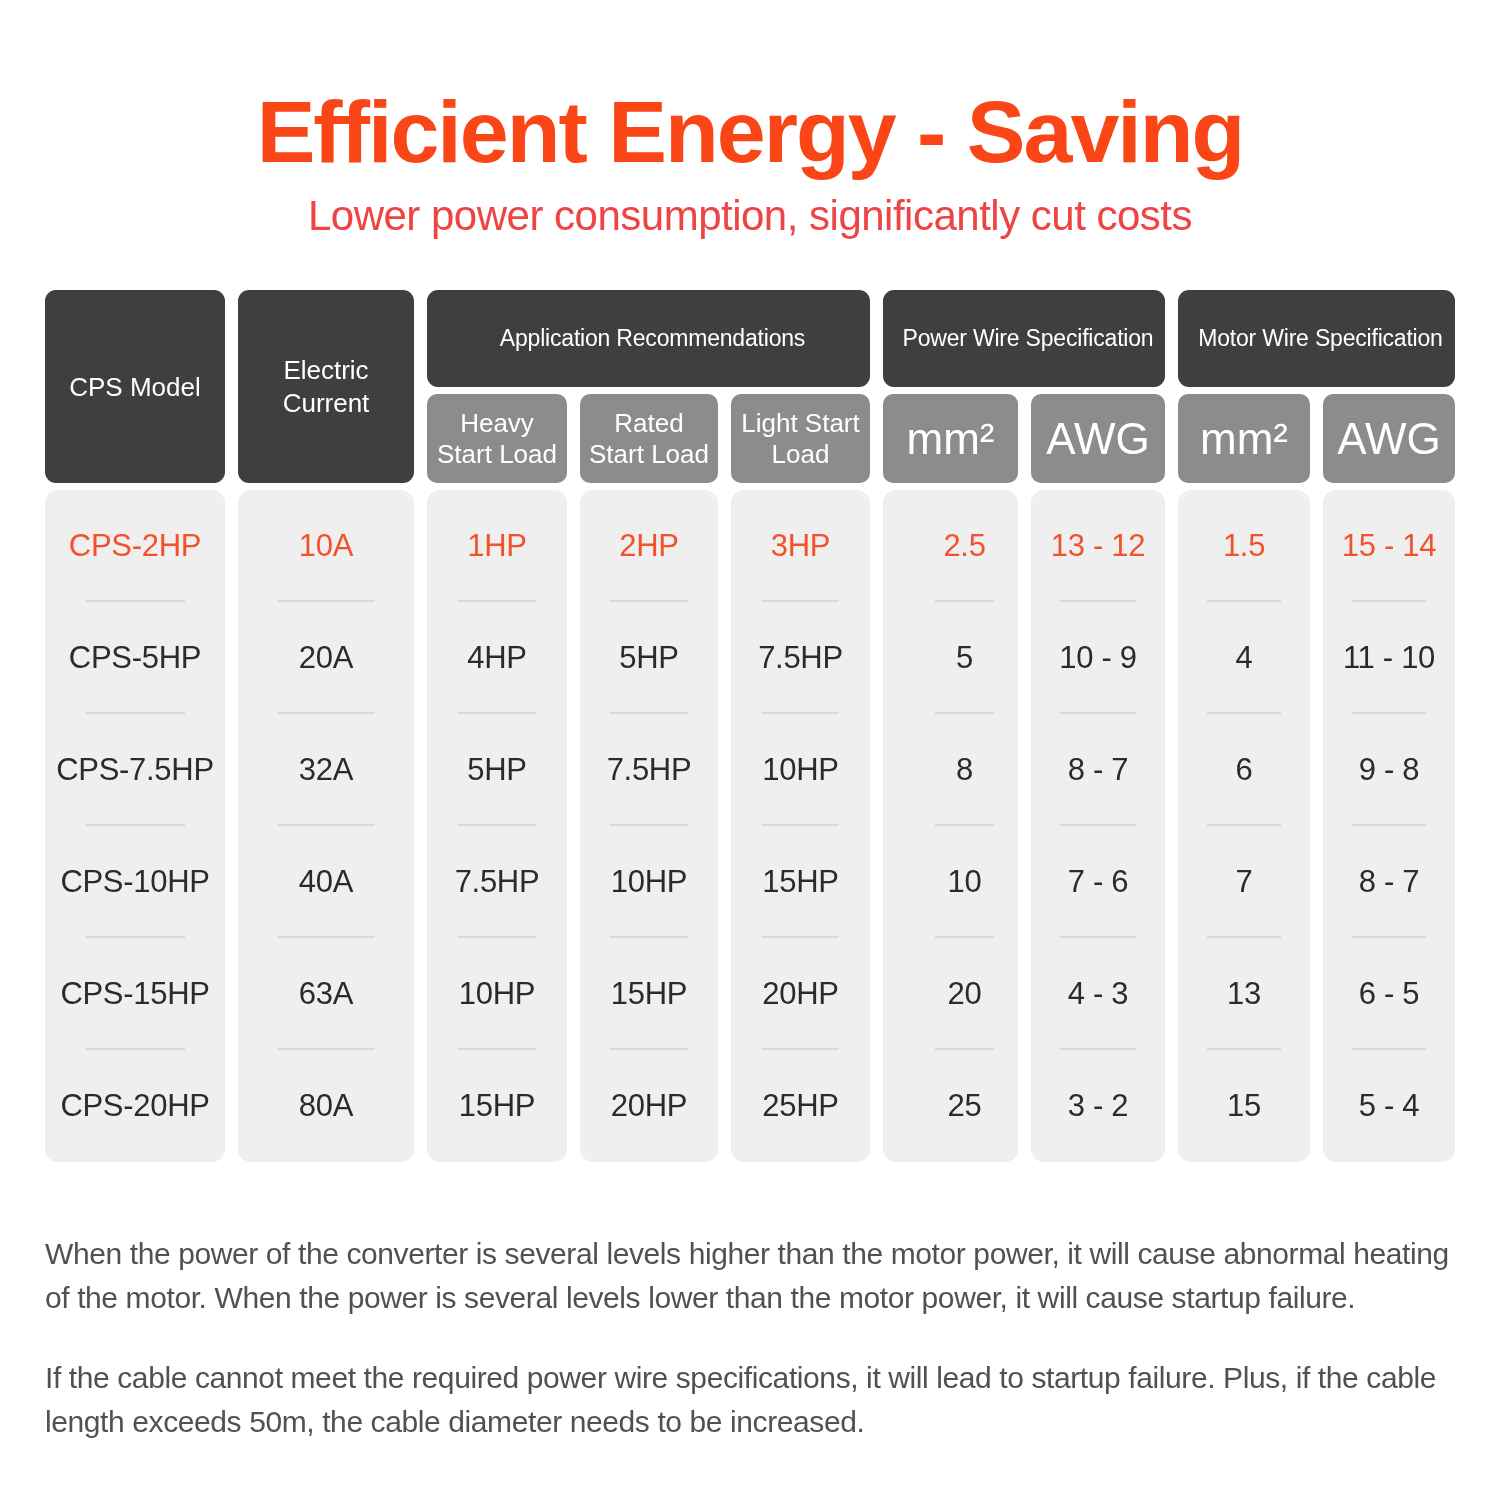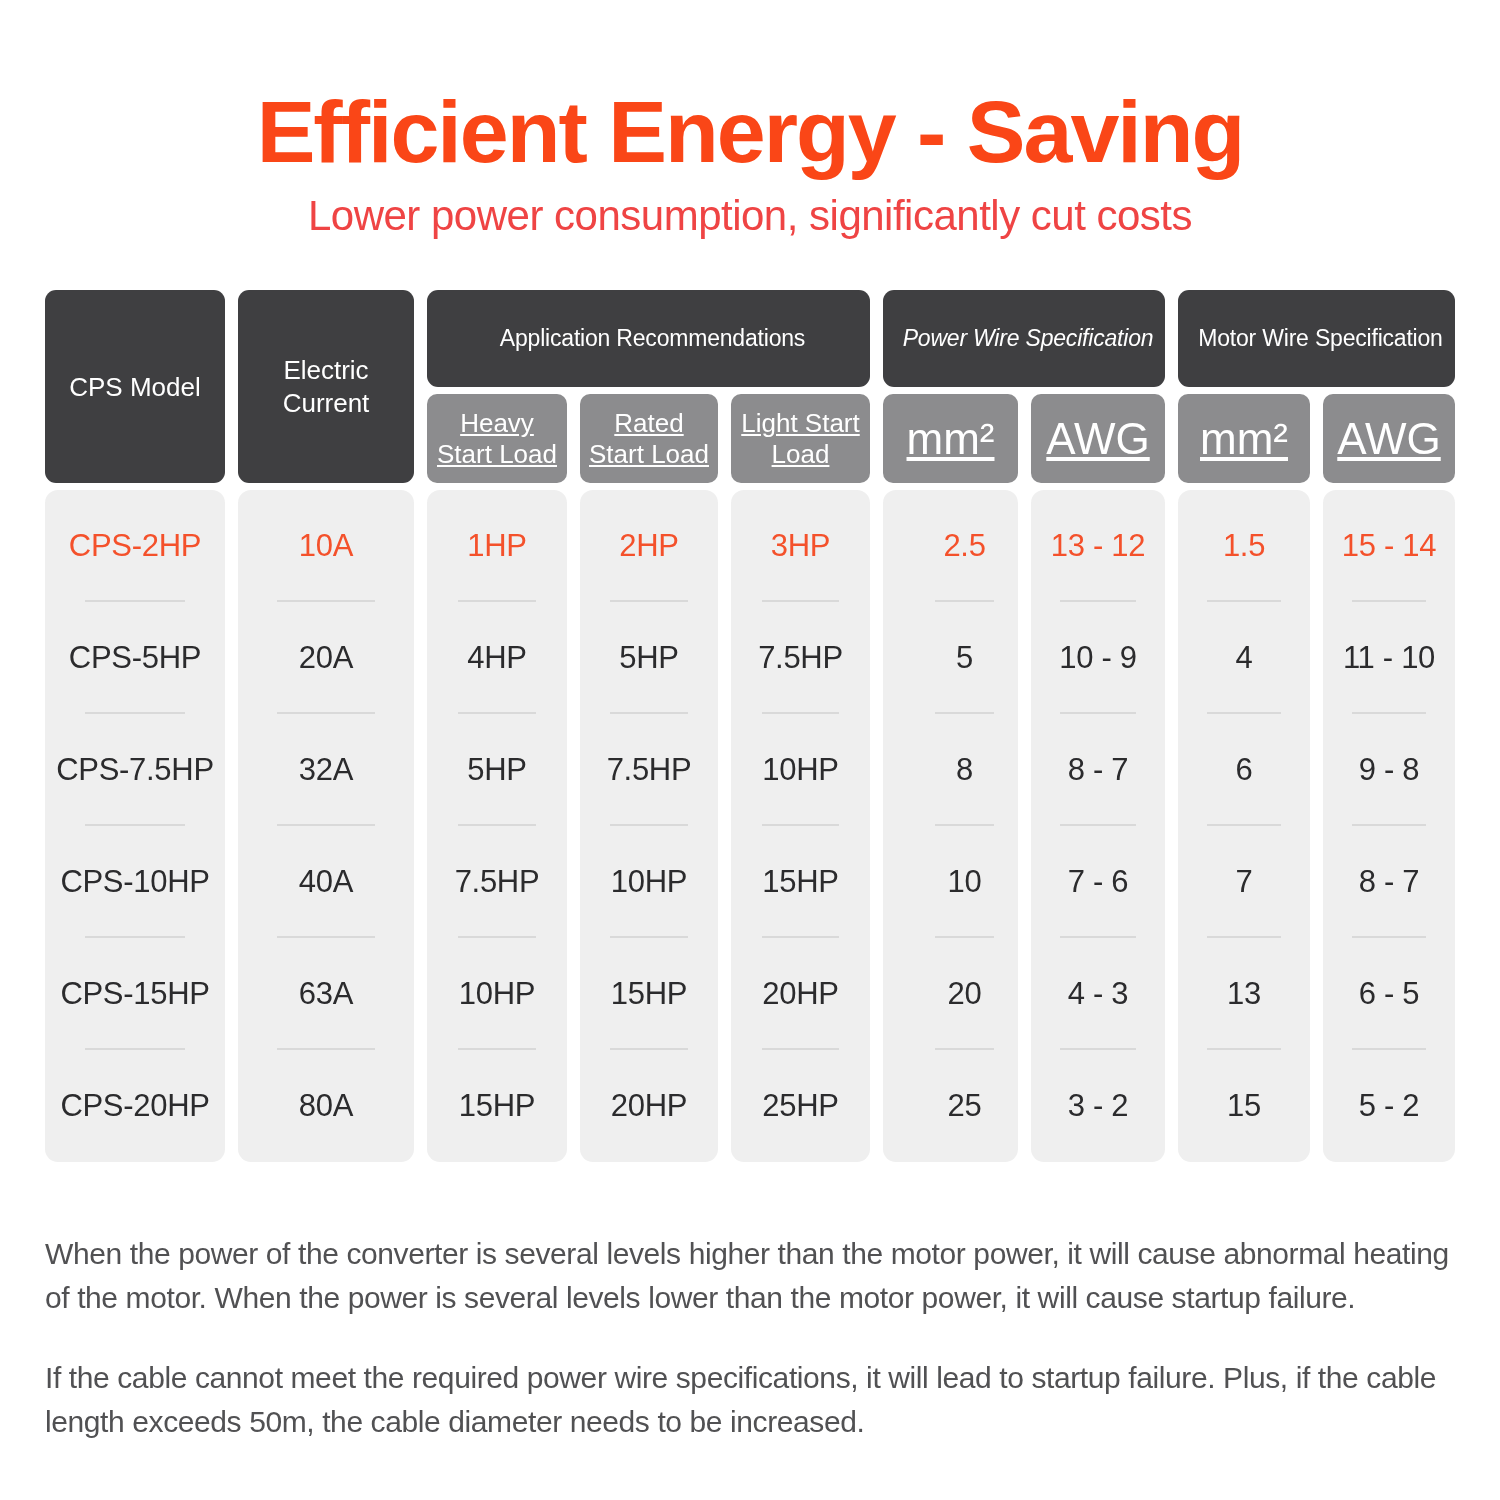--- a/index.html
+++ b/index.html
@@ -34,29 +34,28 @@
     border-radius:11px;color:#ffffff;
     display:flex;align-items:center;justify-content:center;
     text-align:center;
     padding-left:8px;
   }
   .hd-group{font-size:23px;white-space:nowrap;letter-spacing:-0.2px;}
   .hd-tall{font-size:26px;line-height:1.25;padding:0 18px;}
   .h-model{grid-area:1 / 1 / 3 / 2;}
   .h-current{grid-area:1 / 2 / 3 / 3;}
   .h-app{grid-area:1 / 3 / 2 / 6;}
-  .h-power{grid-area:1 / 6 / 2 / 8;font-style:italic;}
+  .h-power{grid-area:1 / 6 / 2 / 8;}
   .h-motor{grid-area:1 / 8 / 2 / 10;}
   .sub{
     background:var(--header-gray,#8C8C8E);
     border-radius:10px;color:#ffffff;grid-row:2;
     display:flex;align-items:center;justify-content:center;
     text-align:center;font-size:26px;line-height:1.18;padding:0 6px;
     box-sizing:border-box;
-    text-decoration:underline;
   }
   .sub.big{font-size:44px;}
   .s3{grid-column:3}.s4{grid-column:4}.s5{grid-column:5}
   .s6{grid-column:6}.s7{grid-column:7}.s8{grid-column:8}.s9{grid-column:9}
 
   .pill{
     background:var(--column-bg,#EFEFEF);
     border-radius:13px;grid-row:3;
     display:flex;flex-direction:column;overflow:hidden;
   }
@@ -164,21 +163,21 @@
         <div class="cell">7<div class="divider"></div></div>
         <div class="cell">13<div class="divider"></div></div>
         <div class="cell">15</div>
       </div>
       <div class="pill" style="grid-column: 9;">
         <div class="cell highlight">15 - 14<div class="divider"></div></div>
         <div class="cell">11 - 10<div class="divider"></div></div>
         <div class="cell">9 - 8<div class="divider"></div></div>
         <div class="cell">8 - 7<div class="divider"></div></div>
         <div class="cell">6 - 5<div class="divider"></div></div>
-        <div class="cell">5 - 2</div>
+        <div class="cell">5 - 4</div>
       </div>
     </div>
 
   <div class="notes">
     <div class="note">
       <div class="note-line">When the power of the converter is several levels higher than the motor power, it will cause abnormal heating</div>
       <div class="note-line">of the motor. When the power is several levels lower than the motor power, it will cause startup failure.</div>
     </div>
     <div class="note">
       <div class="note-line">If the cable cannot meet the required power wire specifications, it will lead to startup failure. Plus, if the cable</div>

